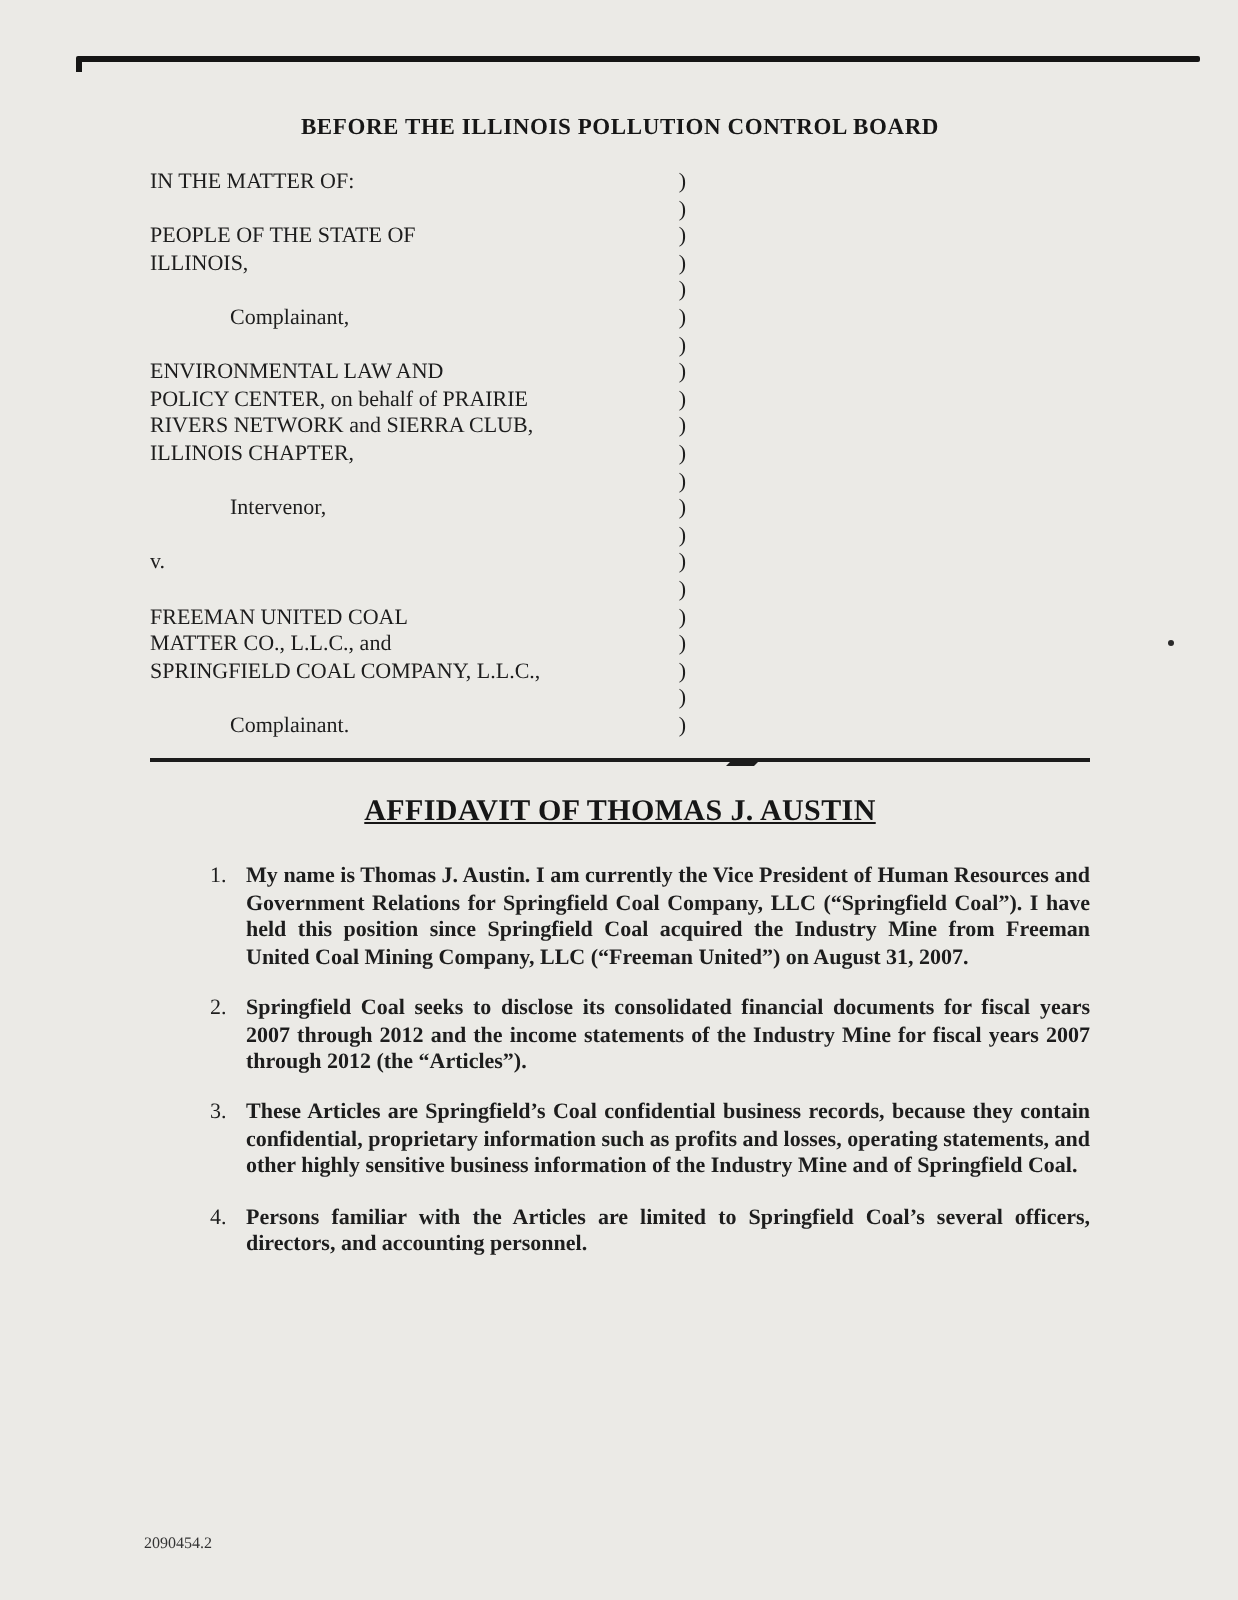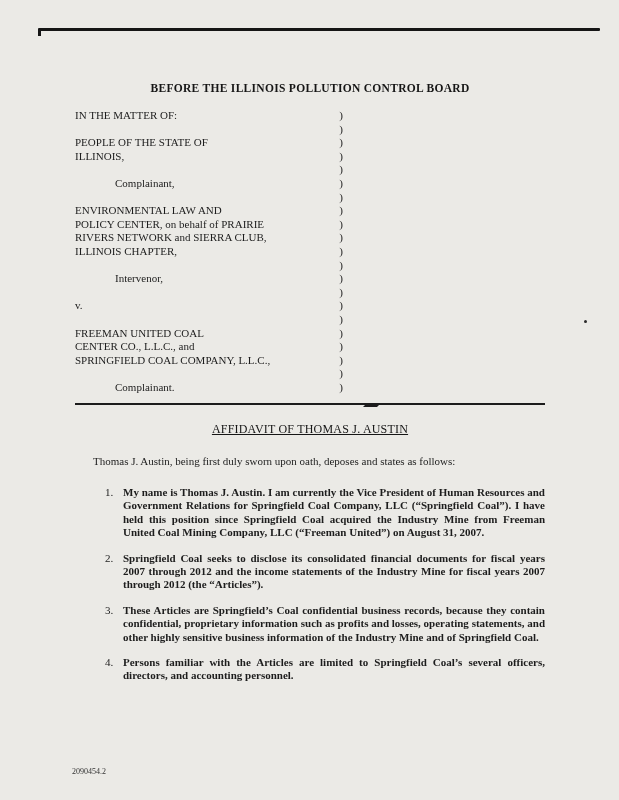--- a/index.html
+++ b/index.html
@@ -10,21 +10,21 @@
   .page {
     position: relative;
     width: 619px;
     height: 800px;
     background: #ebeae6;
     color: #1d1d1d;
     font-family: "Liberation Serif", "DejaVu Serif", serif;
     font-size: 11px;
     overflow: hidden;
     box-sizing: border-box;
-    padding: 82px 74px 0 75px;
+    padding: 58px 74px 0 75px;
   }
   .scan-topline {
     position: absolute;
     top: 28px;
     left: 38px;
     width: 562px;
     height: 3px;
     background: #151515;
     border-radius: 1px;
   }
@@ -95,22 +95,22 @@
     right: 165px;
     top: -4px;
     width: 14px;
     height: 4px;
     border-bottom: 2px solid #1c1c1c;
     transform: skewX(-45deg);
   }
   .affidavit-title {
     margin: 17px 0 0 0;
     text-align: center;
-    font-size: 12px;
-    font-weight: normal;
+    font-size: 15px;
+    font-weight: bold;
     text-decoration: underline;
     letter-spacing: 0.2px;
     color: #161616;
   }
   .intro {
     margin: 18px 0 0 0;
     text-indent: 18px;
     line-height: 13.5px;
   }
   .items {
@@ -212,21 +212,21 @@
       </div>
     <div class="cap-row">
         <span class="cap-left"></span>
         <span class="cap-paren">)</span>
       </div>
     <div class="cap-row">
         <span class="cap-left">FREEMAN UNITED COAL</span>
         <span class="cap-paren">)</span>
       </div>
     <div class="cap-row">
-        <span class="cap-left">CENTER CO., L.L.C., and</span>
+        <span class="cap-left">MATTER CO., L.L.C., and</span>
         <span class="cap-paren">)</span>
       </div>
     <div class="cap-row">
         <span class="cap-left">SPRINGFIELD COAL COMPANY, L.L.C.,</span>
         <span class="cap-paren">)</span>
       </div>
     <div class="cap-row">
         <span class="cap-left"></span>
         <span class="cap-paren">)</span>
       </div>
@@ -234,21 +234,20 @@
         <span class="cap-left">Complainant.</span>
         <span class="cap-paren">)</span>
       </div>
 
   </div>
 
   <div class="divider"></div>
 
   <h2 class="affidavit-title">AFFIDAVIT OF THOMAS J. AUSTIN</h2>
 
-  <p class="intro">Thomas J. Austin, being first duly sworn upon oath, deposes and states as follows:</p>
 
   <div class="items">
     <div class="item">
       <span class="num">1.</span>
       <span class="txt">My name is Thomas J. Austin.  I am currently the Vice President of Human Resources and Government Relations for Springfield Coal Company, LLC (“Springfield Coal”).  I have held this position since Springfield Coal acquired the Industry Mine from Freeman United Coal Mining Company, LLC (“Freeman United”) on August 31, 2007.</span>
     </div>
     <div class="item">
       <span class="num">2.</span>
       <span class="txt">Springfield Coal seeks to disclose its consolidated financial documents for fiscal years 2007 through 2012 and the income statements of the Industry Mine for fiscal years 2007 through 2012 (the “Articles”).</span>
     </div>

